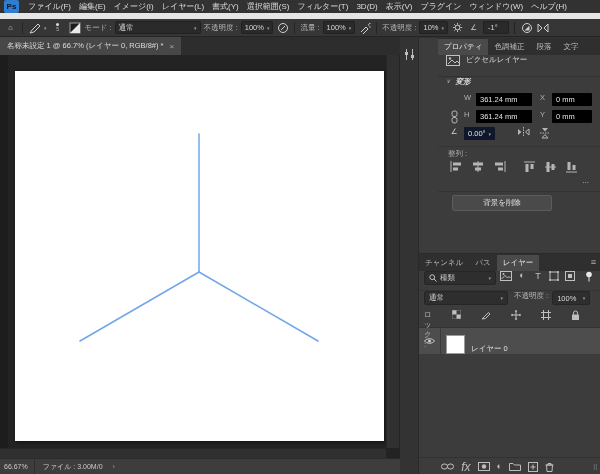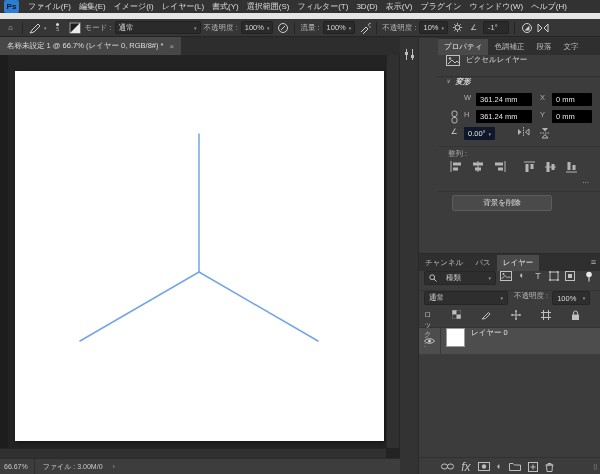--- a/index.html
+++ b/index.html
@@ -81,28 +81,28 @@
   .alignrow { height:16px; padding:0 12px; gap:10px; }
   .alignrow svg { display:block; }
   .morebtn { display:block; text-align:right; padding-right:30px; color:#c5c5c5; font-size:8px; height:12px; line-height:8px; }
   .qbtn { margin:3px 0 0 14px; width:100px; height:16px; background:#4a4a4a; border:1px solid #5c5c5c;
     border-radius:2px; color:#e0e0e0; font-size:7.5px; display:flex; align-items:center; justify-content:center; }
   .scrollhint { position:absolute; right:2px; font-size:5px; color:#909090; }
 
   .group2 { position:absolute; left:0; top:215px; width:181px; height:221px; border-top:1px solid #2a2a2a; }
   .group2 .pbody { position:relative; height:204px; background:#3c3c3c; font-size:7.5px; }
   .filterrow { height:20px; padding:0 5px; gap:4px; border-bottom:1px solid #343434; }
-  .searchbox { display:inline-flex; align-items:center; gap:9px; background:#2e2e2e; border:1px solid #262626;
+  .searchbox { display:inline-flex; align-items:center; gap:3px; background:#2e2e2e; border:1px solid #262626;
     border-radius:2px; height:14px; padding:0 4px; width:72px; color:#d0d0d0; }
   .filt-ic { display:inline-flex; align-items:center; justify-content:center; width:12px; color:#c0c0c0; }
   .blendrow { height:19px; padding:0 5px; gap:4px; }
   .ddl { display:inline-flex; align-items:center; justify-content:space-between; background:#2e2e2e;
     border:1px solid #262626; border-radius:2px; height:14px; padding:0 4px; color:#d8d8d8; }
   .lockrow { height:18px; padding:0 5px; gap:20px; border-bottom:1px solid #343434; color:#b4b4b4; }
-  .layerrow { height:26px; background:#4d4d4d; display:flex; align-items:flex-start; }
+  .layerrow { height:26px; background:#4d4d4d; display:flex; align-items:flex-end; }
   .eyecell { width:22px; display:flex; align-items:center; justify-content:center; border-right:1px solid #3a3a3a; height:100%; }
   .thumb { width:19px; height:19px; background:#ffffff; border:1px solid #9a9a9a; margin:0 6px 0 5px; }
   .lname { color:#e0e0e0; }
   .lbottom { position:absolute; bottom:0; left:0; width:181px; height:18px; border-top:1px solid #313131;
     display:flex; align-items:center; justify-content:flex-end; gap:7px; padding-right:46px; }
   .lbottom .ic { display:inline-flex; align-items:center; justify-content:center; color:#bdbdbd; }
   .fxtxt { font-style:italic; font-size:12px; color:#bdbdbd; }
   .halfcirc { font-size:9px; color:#bdbdbd; line-height:9px; }
   .grip { position:absolute; right:3px; bottom:2px; font-size:7px; color:#8a8a8a; letter-spacing:-1px; }
 </style>

